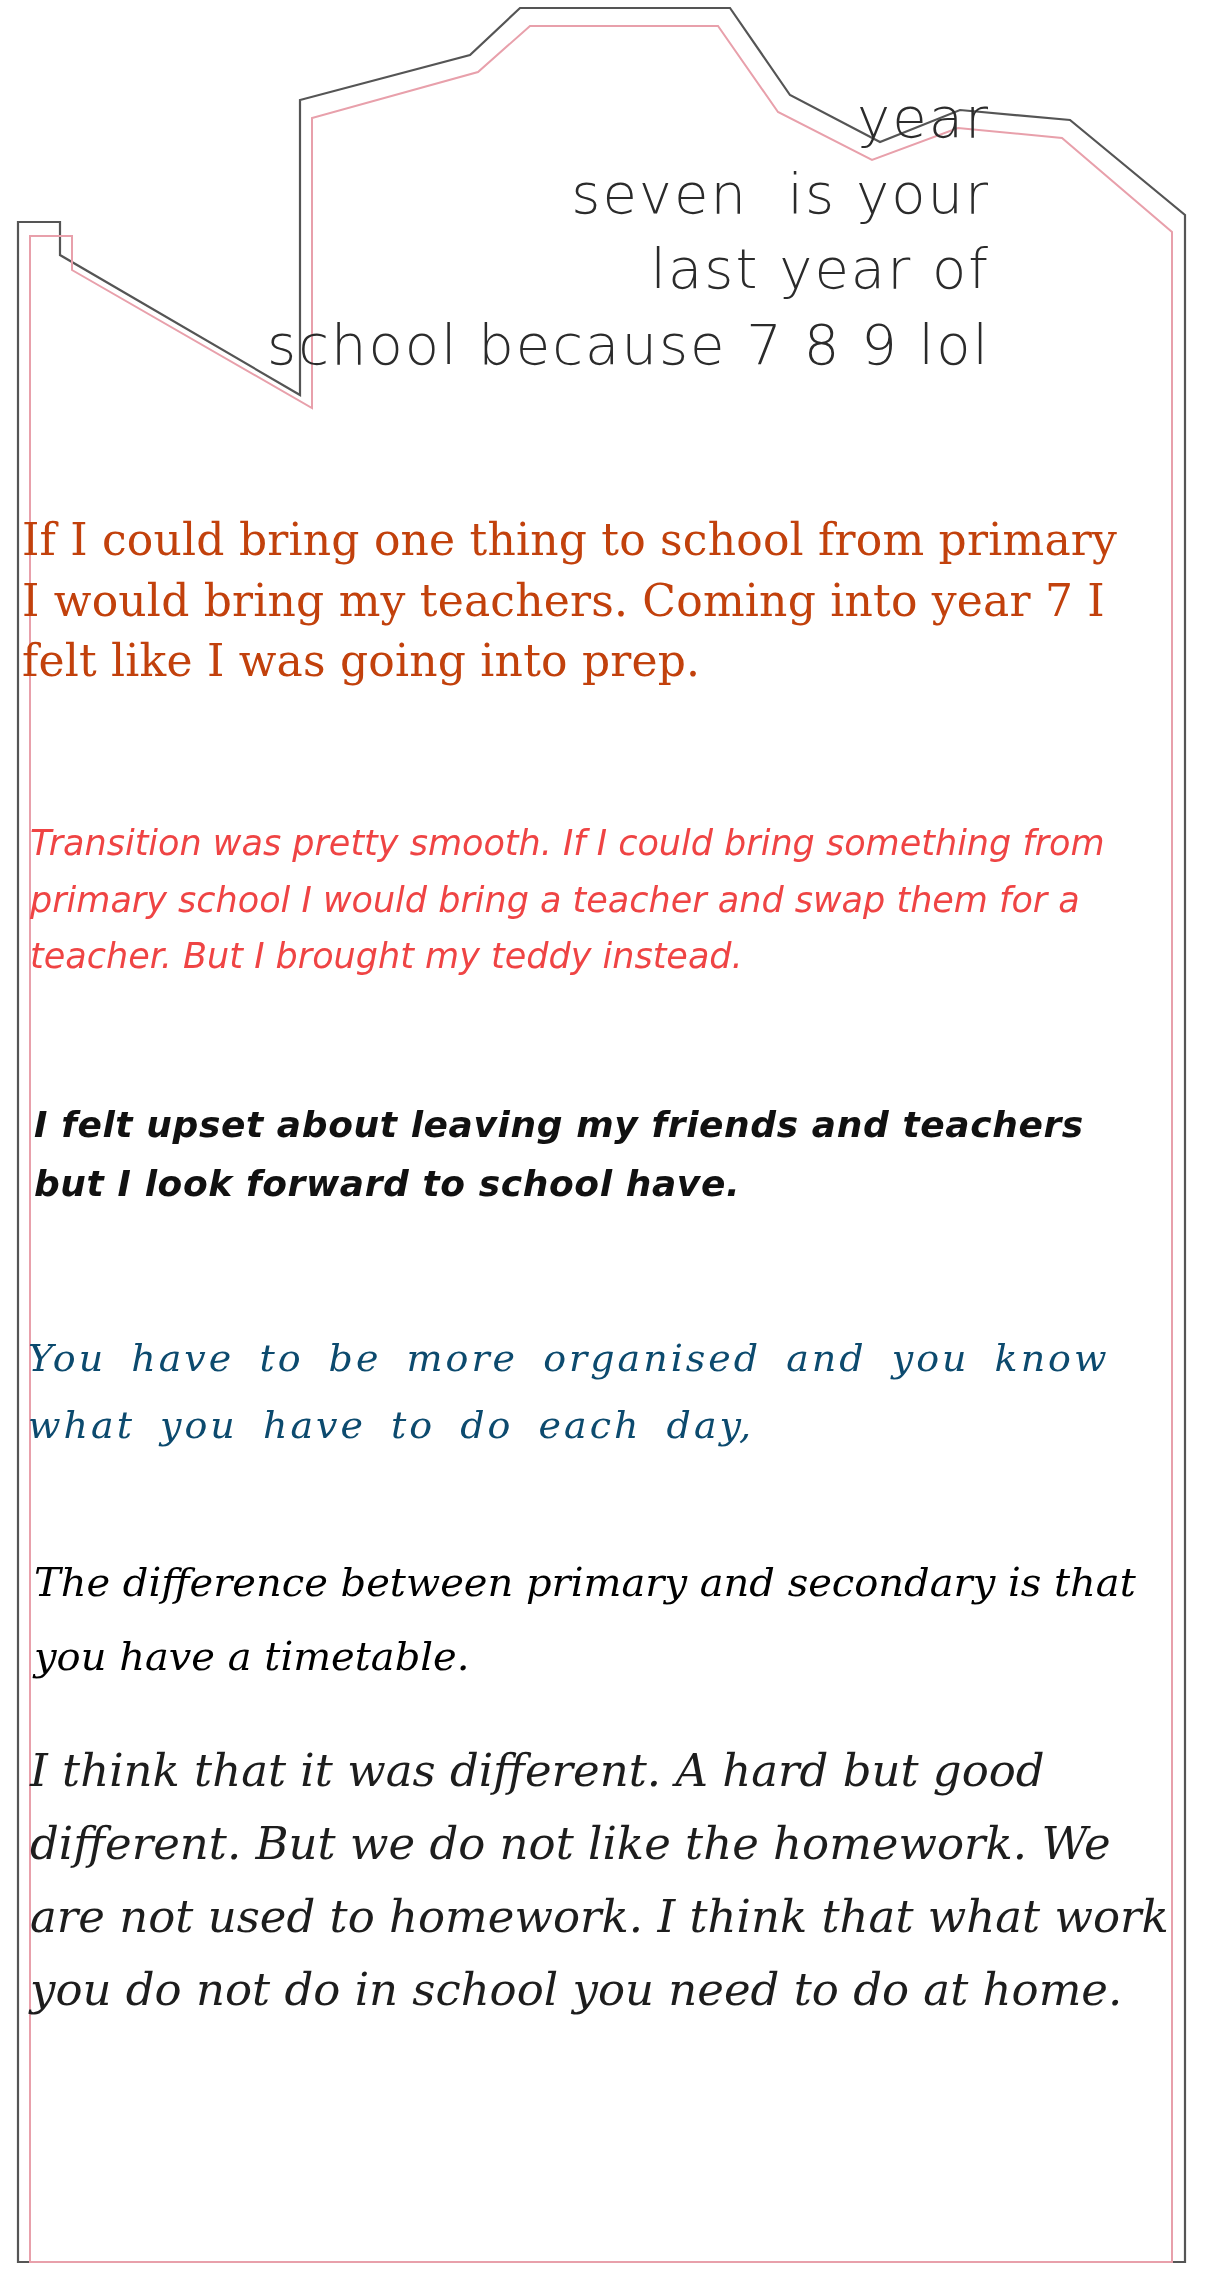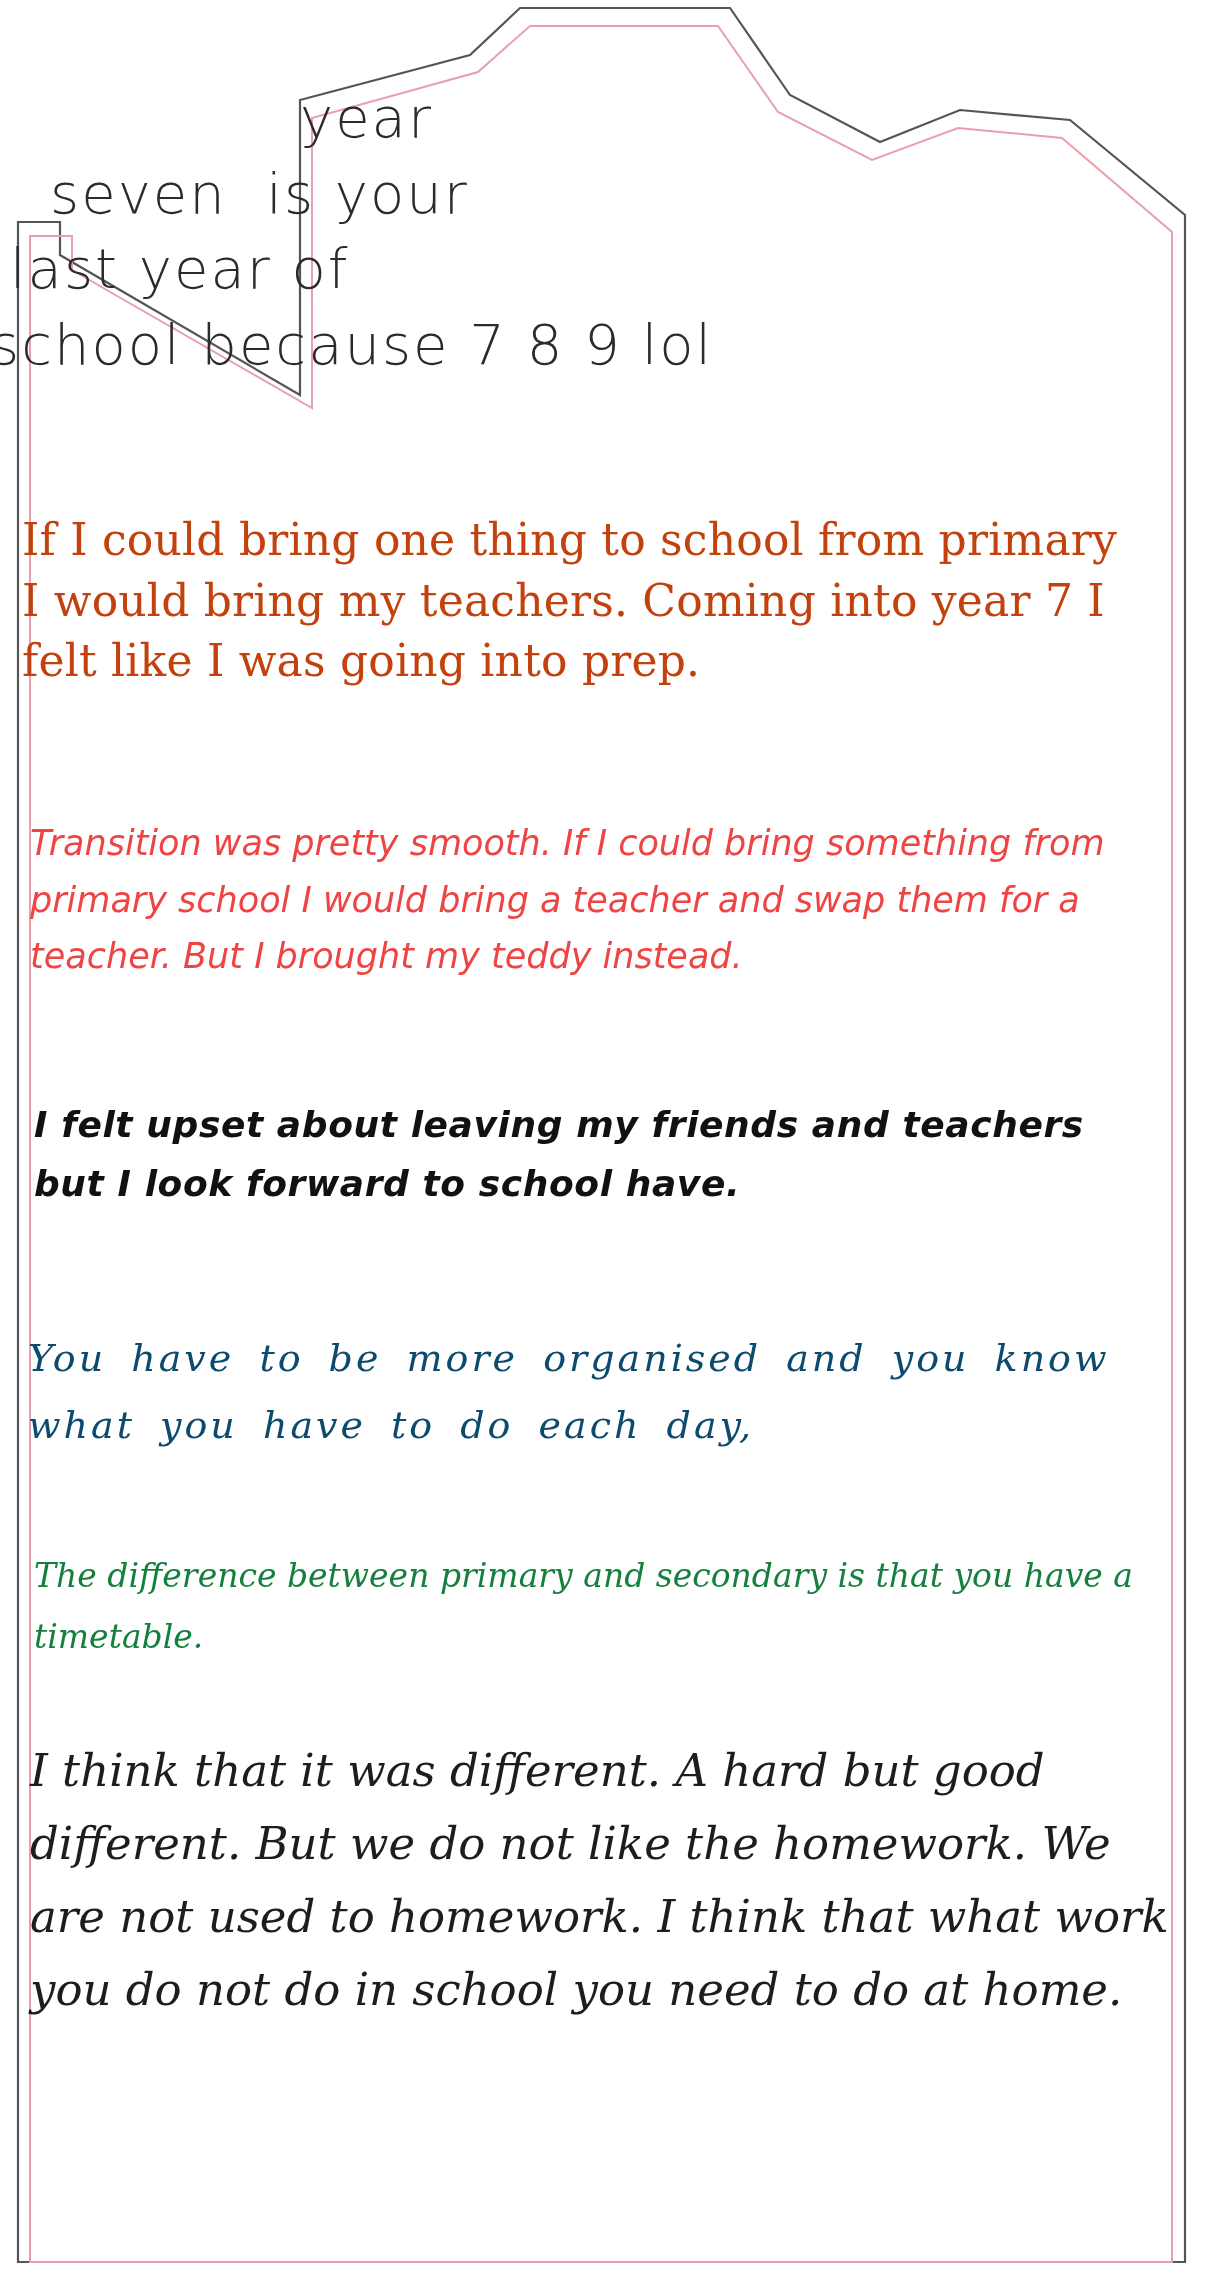--- a/index.html
+++ b/index.html
@@ -32,21 +32,21 @@
     height: 2270px;
     pointer-events: none;
   }
 
   
   #headline {
     position: absolute;
     left: 30px;
     top: 80px;
     width: 960px;
-    text-align: left;
+    text-align: right;
     font-family: "DejaVu Sans", sans-serif;
     font-weight: 300;
     font-size: 56px;
     line-height: 1.35;
     color: #2b2b2b;
     letter-spacing: 2px;
   }
   #headline .hl-line {
     display: block;
     white-space: pre;
@@ -109,23 +109,23 @@
     word-spacing: 10px;
     color: #0c4a6e;
   }
 
   .p5 {
     left: 34px;
     top: 1545px;
     width: 1130px;
     font-family: "DejaVu Serif", serif;
     font-style: italic;
-    font-size: 33px;
+    font-size: 40px;
     line-height: 1.85;
-    color: #15803d;
+    color: #000000;
   }
 
   .p6 {
     left: 30px;
     top: 1735px;
     width: 1140px;
     font-family: "DejaVu Serif", serif;
     font-style: italic;
     font-size: 45px;
     line-height: 1.62;

